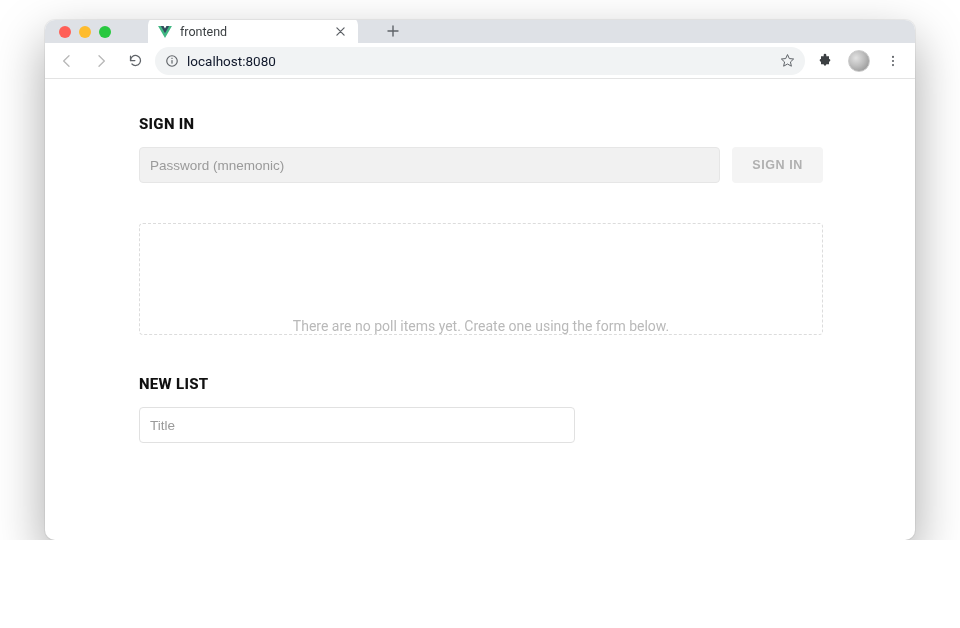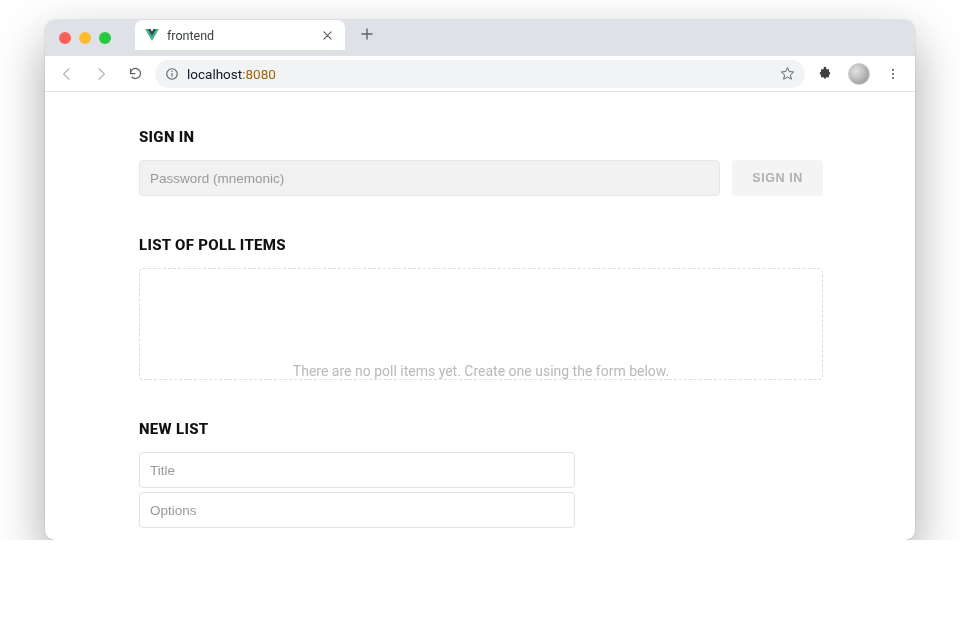--- a/index.html
+++ b/index.html
@@ -15,26 +15,27 @@
       height: 520px;
       border-radius: 10px;
       box-shadow: 0 20px 50px rgba(0,0,0,0.35), 0 0 0 1px rgba(0,0,0,0.05);
       overflow: hidden;
       background: #fff;
       display: flex;
       flex-direction: column;
     }
     
     .tab-strip {
-      height: 36px;
+      height: 23px;
       background: #dee1e6;
       display: flex;
-      align-items: flex-start;
+      align-items: center;
       padding-left: 10px;
       position: relative;
+      gap: 13px;
     }
     .traffic-lights {
       display: flex;
       gap: 8px;
       align-items: center;
       height: 100%;
       padding: 0 6px 0 4px;
     }
     .tl { width: 12px; height: 12px; border-radius: 50%; }
     .tl.red { background: #ff5f57; }
@@ -96,21 +97,21 @@
       border-radius: 14px;
       display: flex;
       align-items: center;
       padding: 0 10px;
       gap: 8px;
       font-size: 13.5px;
       color: #202124;
     }
     .omnibox .info-icon { color:#5f6368; }
     .url-host { color:#0f172a; }
-    .url-port { color:#a16207; }
+    .url-port { color:#0f172a; }
     .star-btn { margin-left: auto; color:#5f6368; }
     .avatar {
       width: 22px; height: 22px; border-radius: 50%;
       background: radial-gradient(circle at 35% 35%, #e2e2e2 0%, #bdbdbd 45%, #888 100%);
       border: 1px solid #ccc;
     }
     
     .page {
       flex: 1;
       overflow: auto;
@@ -159,21 +160,21 @@
     }
     .poll-list-box {
       border: 1px dashed #dcdcdc;
       border-radius: 4px;
       height: 112px;
       display:flex; align-items:flex-end; justify-content:center;
       color: #b9b9b9;
       font-size: 14px;
       margin-bottom: 40px;
     }
-    .newpoll-inputs { display:flex; flex-direction:column; gap:4px; width: 436px; margin-bottom: 24px; }
+    .newpoll-inputs { display:flex; flex-direction:column; gap:17px; width: 436px; margin-bottom: 24px; }
     .newpoll-inputs .text-input { background:#fff; border:1px solid #e1e1e1; }
     svg { display:block; }
   </style>
 </head>
 <body>
 
 <div class="window">
 
   <div class="tab-strip">
     <div class="traffic-lights">
@@ -255,27 +256,25 @@
 
   <div class="page">
     <div class="container">
 
       <div class="section-title">SIGN IN</div>
       <div class="signin-row">
         <input type="password" class="text-input" placeholder="Password (mnemonic)" style="">
         <button class="btn">SIGN IN</button>
       </div>
 
-      <div class="section-title">LIST OF POLL ITEMS</div>
       <div class="poll-list-box">
         <span>There are no poll items yet. Create one using the form below.</span>
       </div>
 
       <div class="section-title">NEW LIST</div>
       <div class="newpoll-inputs">
         <input type="text" class="text-input" placeholder="Title" style="">
-        <input type="text" class="text-input" placeholder="Options" style="">
       </div>
 
     </div>
   </div>
 
 </div>
 
 </body></html>

